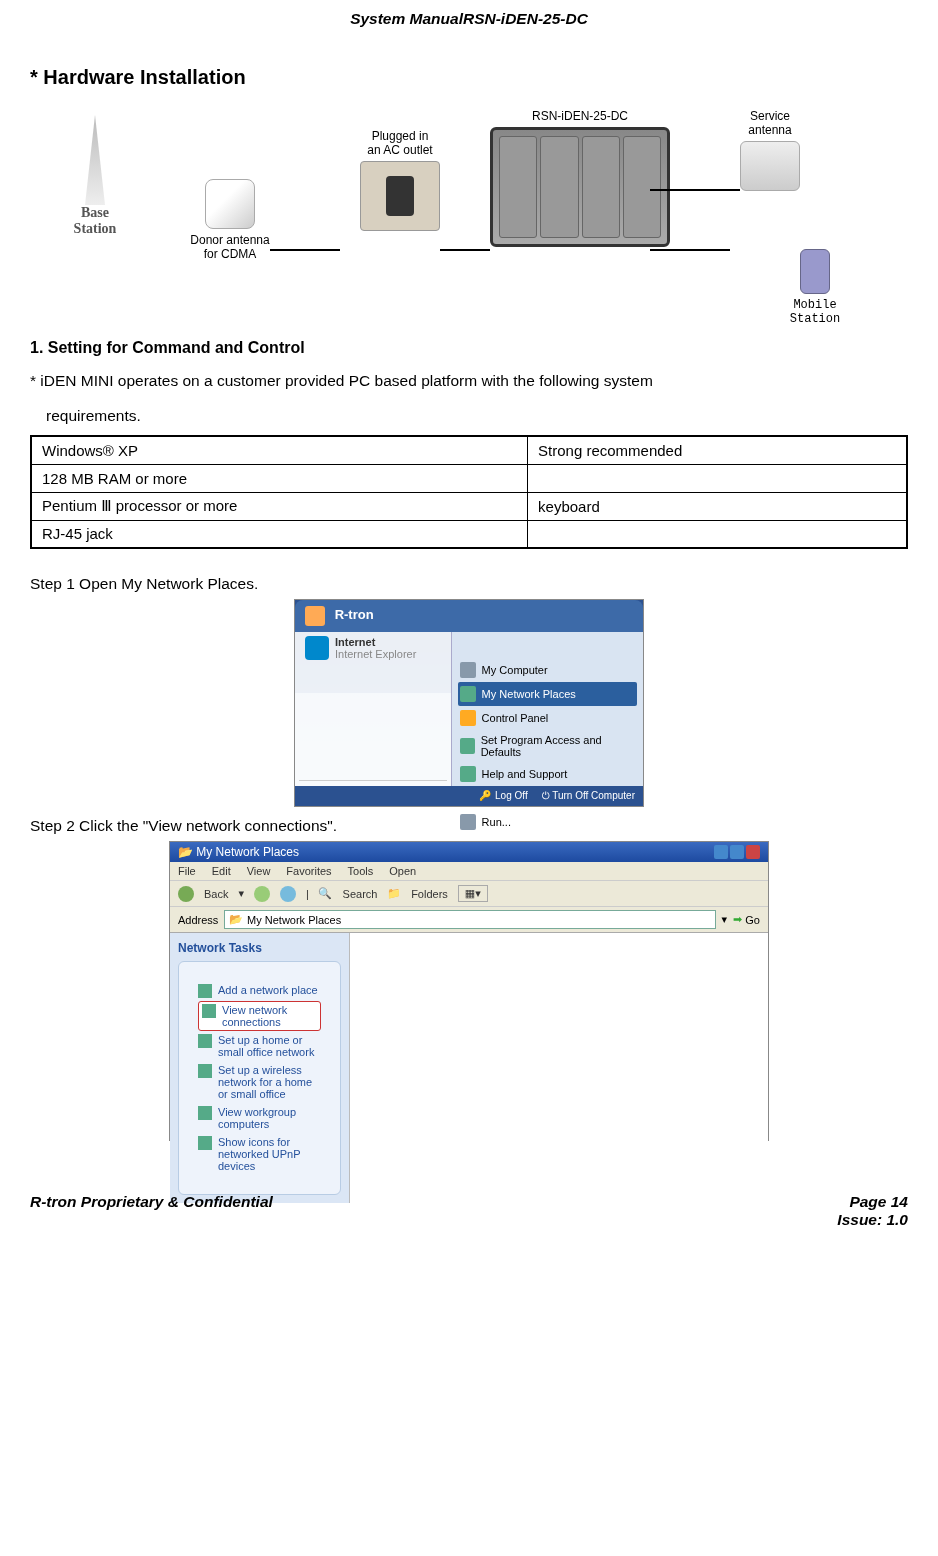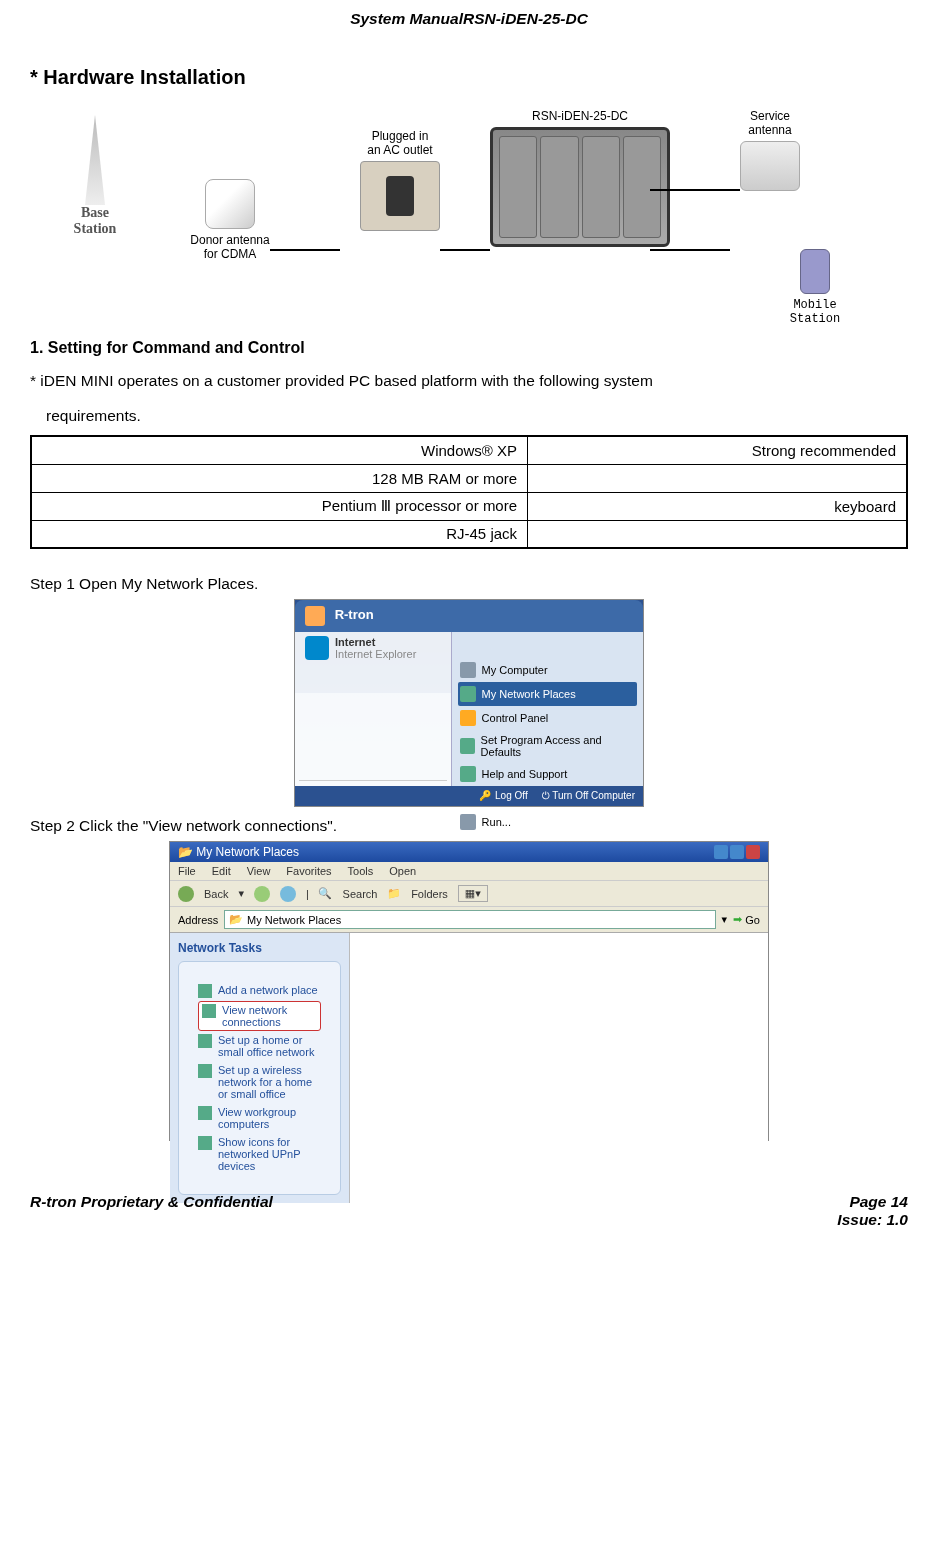--- a/index.html
+++ b/index.html
@@ -92,21 +92,21 @@
   .indent { padding-left: 16px; }
   table.req {
     width: 100%;
     border-collapse: collapse;
     margin: 2px 0 26px;
     border: 2px solid #000;
   }
   table.req td {
     border: 1px solid #000;
     padding: 4px 10px;
-    text-align: right;
+    text-align: left;
     height: 28px;
     font-size: 15px;
   }
   .step { margin-bottom: 6px; }
   .step1-img {
     width: 350px; height: 208px; margin: 6px auto 10px;
     background: linear-gradient(180deg,#2b5190 0%,#3d6aa8 45%,#a7c0e0 45%,#c0d0e0 100%);
     border:1px solid #888; position:relative;
     display:flex;
   }
@@ -115,21 +115,21 @@
     border-right:1px solid #aac;
     display:flex; flex-direction:column;
     padding:4px;
   }
   .sm-header {
     background:#3d6aa8; color:#fff;
     padding:6px 10px; font-size:13px; font-weight:bold;
     border-radius: 8px 8px 0 0;
     position:absolute; top:0; left:0; right:0;
   }
-  .sm-body { margin-top:28px; flex:1; display:flex; }
+  .sm-body { margin-top:28px; flex:1; display:flex;justify-content:flex-end; }
   .sm-icon { width:24px;height:24px;background:#08c;border-radius:4px;margin-right:6px;flex-shrink:0;}
   .sm-item { display:flex;align-items:center;padding:4px 6px;font-size:11px;color:#333;}
   .startmenu-right {
     width:55%; background:#d9e4f2;
     padding:30px 6px 6px; font-size:11px;
   }
   .sm-r-item { padding:4px 2px; display:flex; align-items:center;}
   .sm-r-item.hi { background:#2b5f9e; color:#fff; border-radius:2px;}
   .sm-r-ico { width:16px;height:16px;background:#fa2;margin-right:6px;border-radius:2px;}
   .sm-r-ico.b { background:#5a8;}

